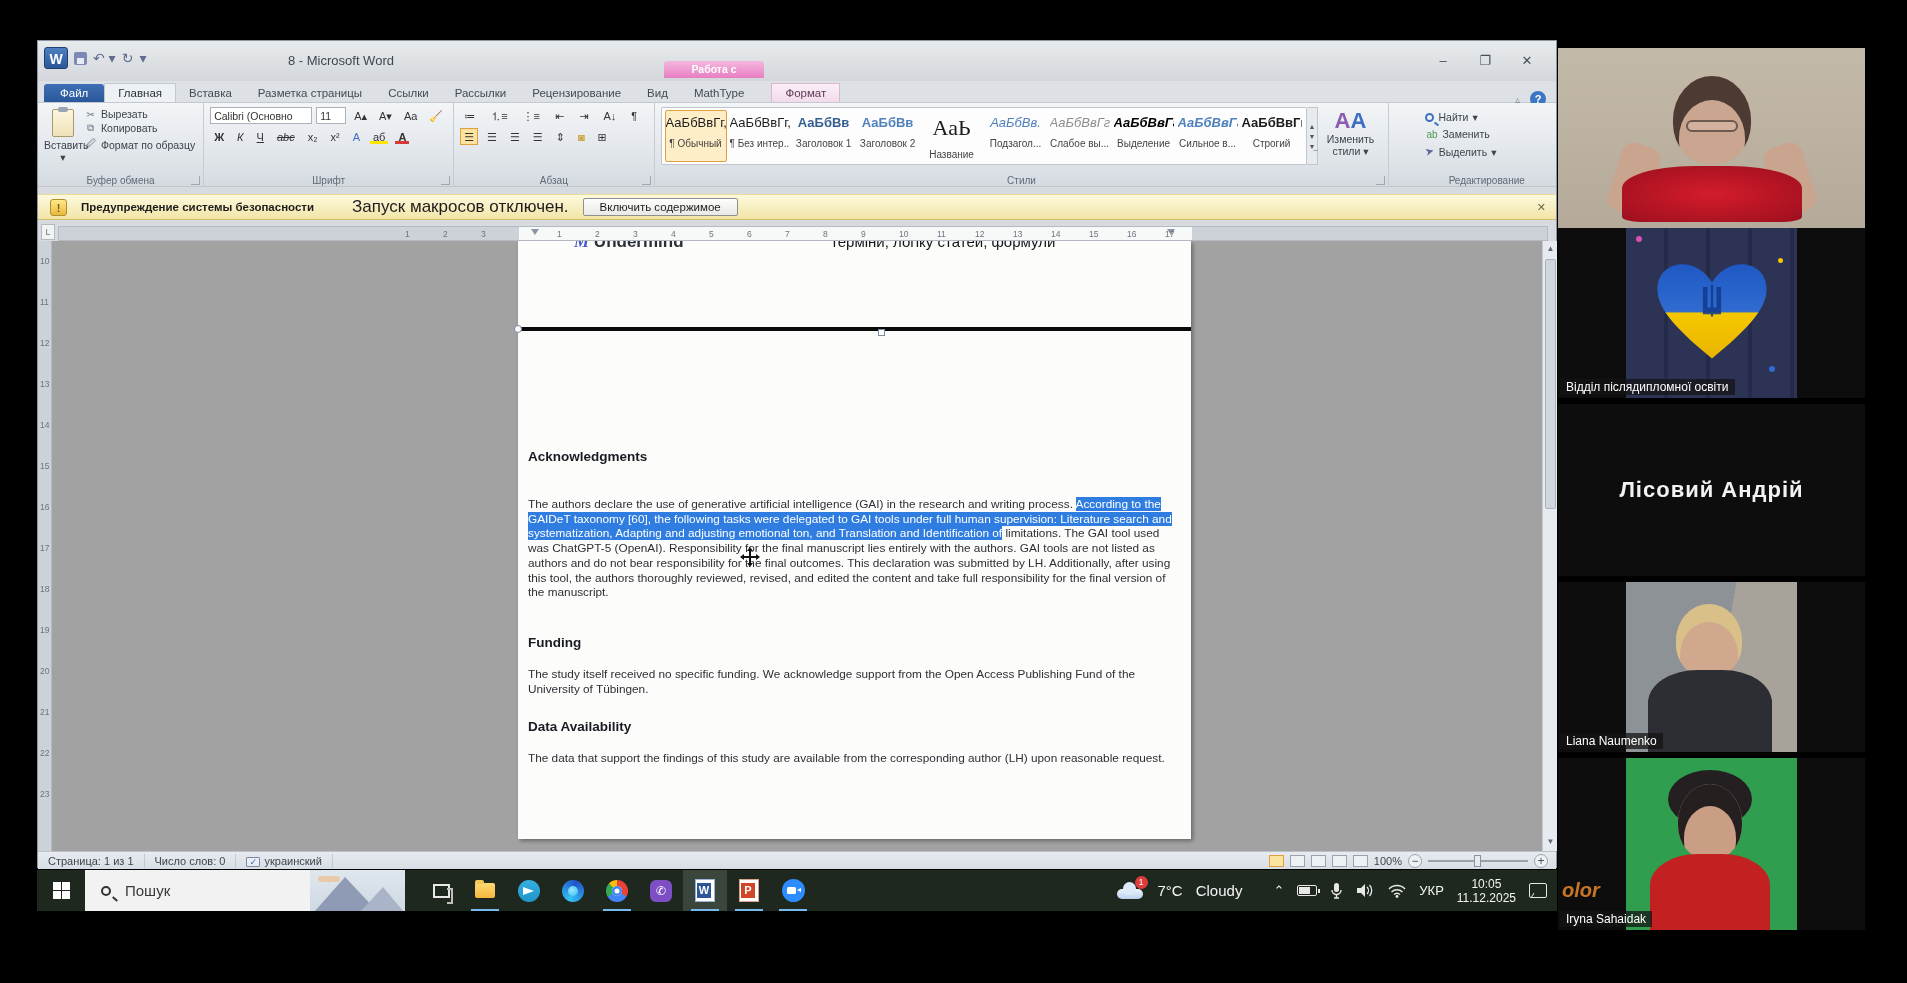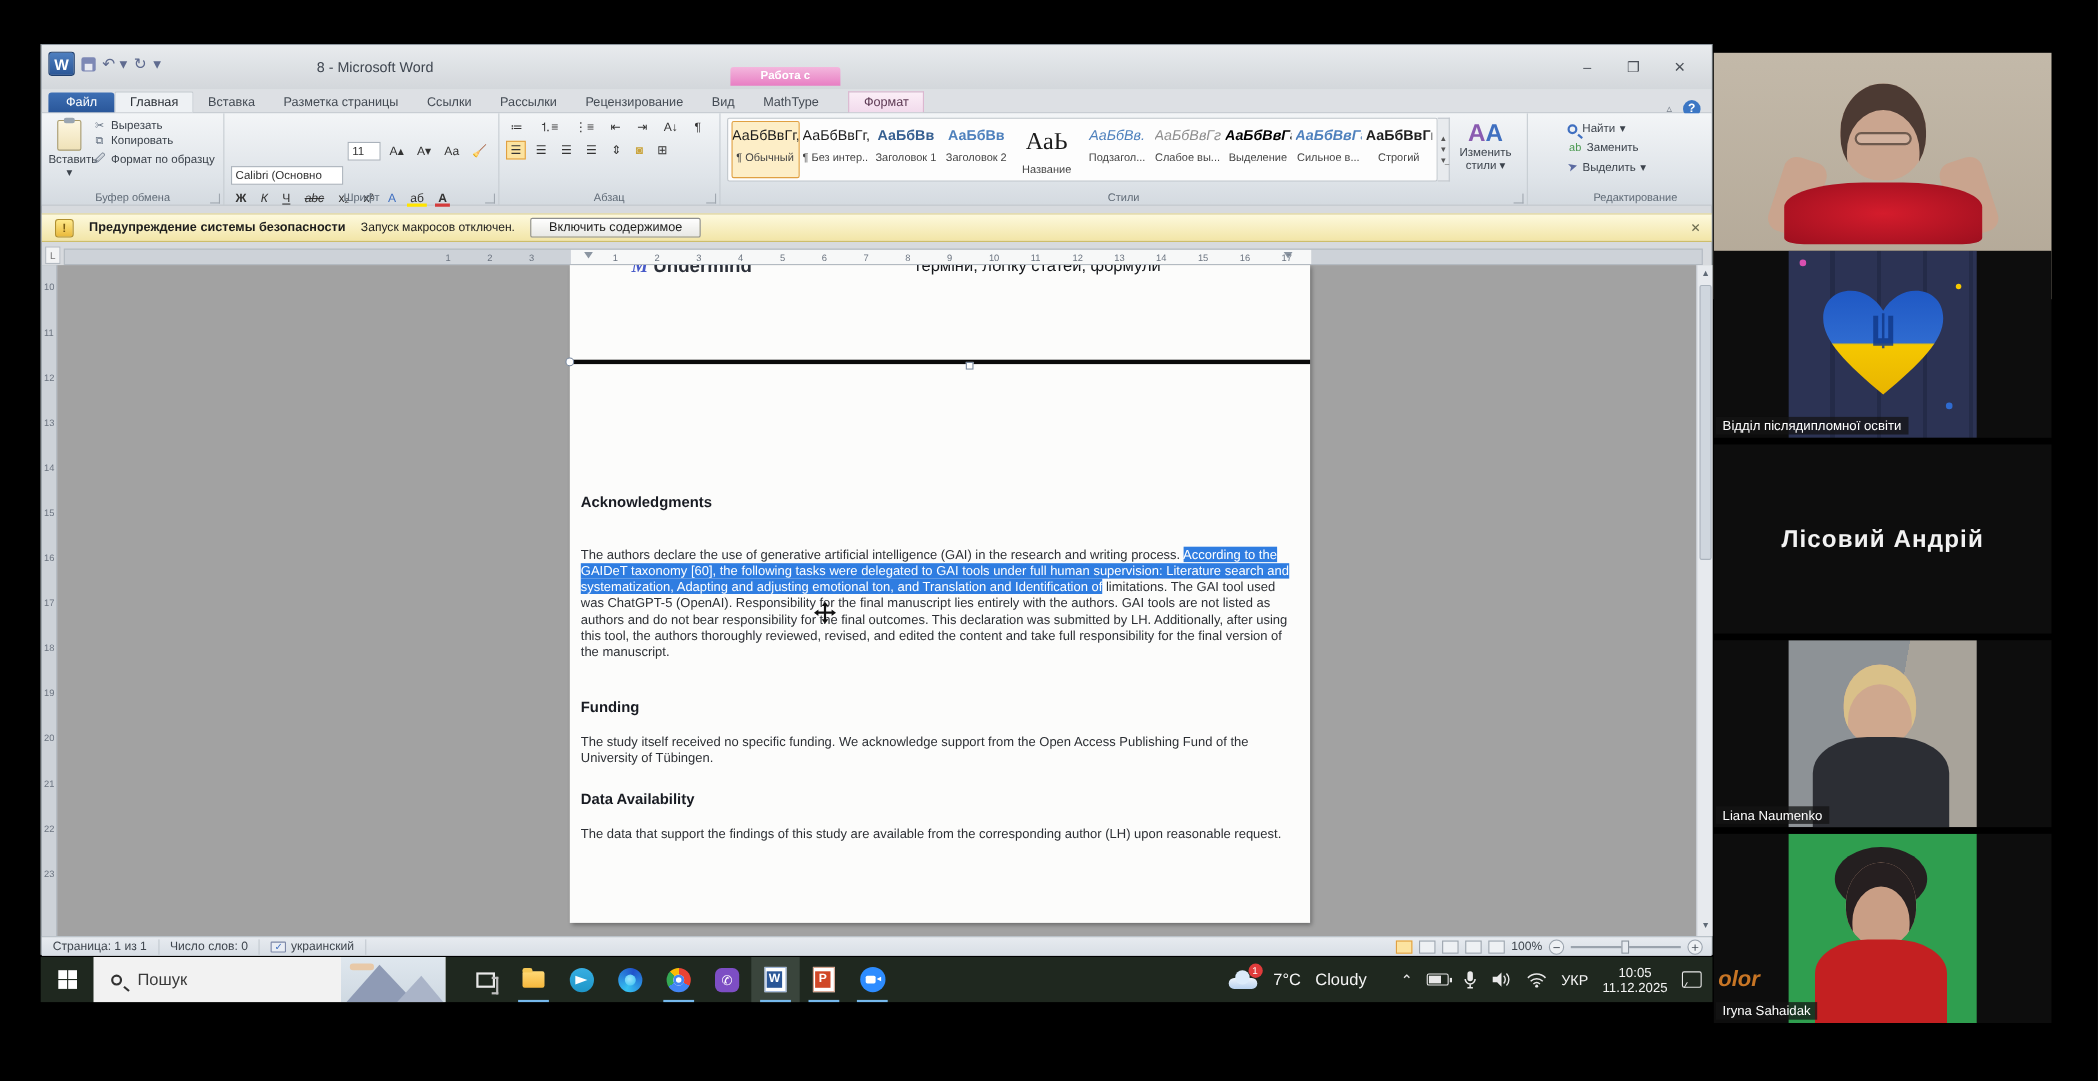--- a/index.html
+++ b/index.html
@@ -94,21 +94,21 @@
     left:7px; top:8px; transform:rotate(40deg);}
   .cursor-ic { display:inline-block; transform:rotate(-15deg); color:#5b6aa0; font-size:11px;}
 
   
   .secbar { left:0; top:153px; width:100%; height:26px;
     background:linear-gradient(#fdf9dd,#f2e5a7); border-top:1px solid #e9dc96;
     border-bottom:1px solid #cdbd6b; display:flex; align-items:center; gap:14px; padding-left:12px;}
   .shield { width:17px; height:17px; border-radius:3px; background:linear-gradient(#ffe98a,#e9b93b);
     border:1px solid #b08f2e; color:#7a5d14; font-weight:bold; font-size:11px; text-align:center; line-height:16px;}
   .sec-title { font-size:11.5px; font-weight:bold; color:#1d1d1d; }
-  .sec-msg { font-size:11px; color:#1d1d1d; }
+  .sec-msg { font-size:17px; color:#1d1d1d;margin-left:24px; }
   .sec-btn { font-size:11.5px; color:#1d1d1d; background:linear-gradient(#fefefe,#e8e8e4);
     border:1px solid #8e8f8f; border-radius:2px; padding:2px 16px; }
   .sec-close { position:absolute; right:10px; font-size:11px; color:#6b6b4f; }
 
   
   .corner-box { left:3px; top:183px; width:14px; height:16px; background:#f2f3f4;
     border:1px solid #b3bac1; font-size:9px; color:#777; text-align:center; line-height:14px;}
   .hruler { left:20px; top:185px; width:1490px; height:15px; background:#cdd2d8;
     border:1px solid #b3bac1; overflow:hidden; }
   .hruler .pagezone { position:absolute; left:460px; width:673px; top:0; height:15px; background:#f7f8f8; }
@@ -345,21 +345,21 @@
               <span>Формат по образцу</span>
               </div>
           </div>
         </div>
         <div class="rgroup-label">Буфер обмена</div>
         <div class="dlg-launch"></div>
       </div>
 
       <div class="rgroup" style="width:250px;">
         <div style="display:flex; gap:4px; align-items:center;">
-          <span class="fontbox" style="width:102px;margin-top:44px;">Calibri (Основно</span>
+          <span class="fontbox" style="width:102px;">Calibri (Основно</span>
           <span class="fontbox" style="width:30px;">11</span>
           <span class="chip">А▴</span>
           <span class="chip">А▾</span>
           <span class="chip">Аа</span>
           <span class="chip">🧹</span>
         </div>
         <div class="ugly-row">
           <span class="chip fx-b">Ж</span>
           <span class="chip fx-i">К</span>
           <span class="chip fx-u">Ч</span>

